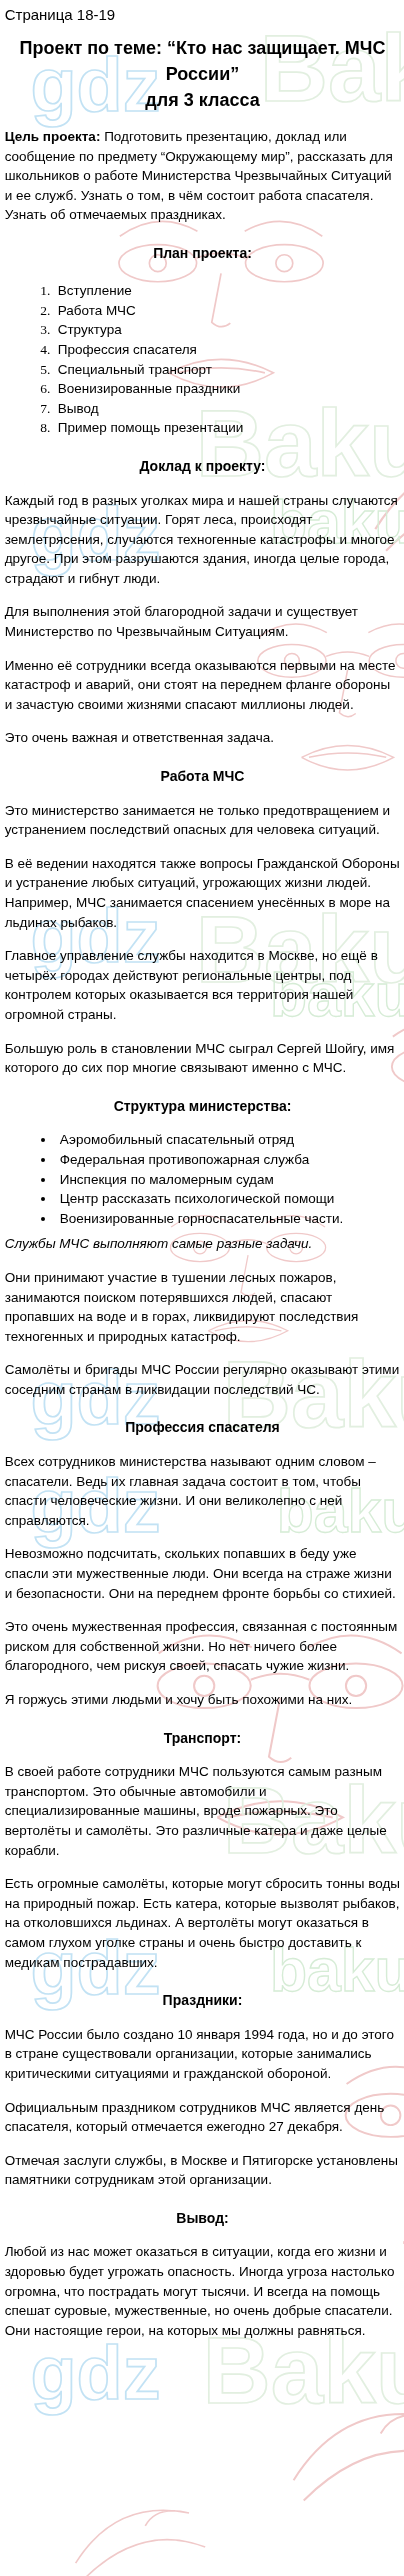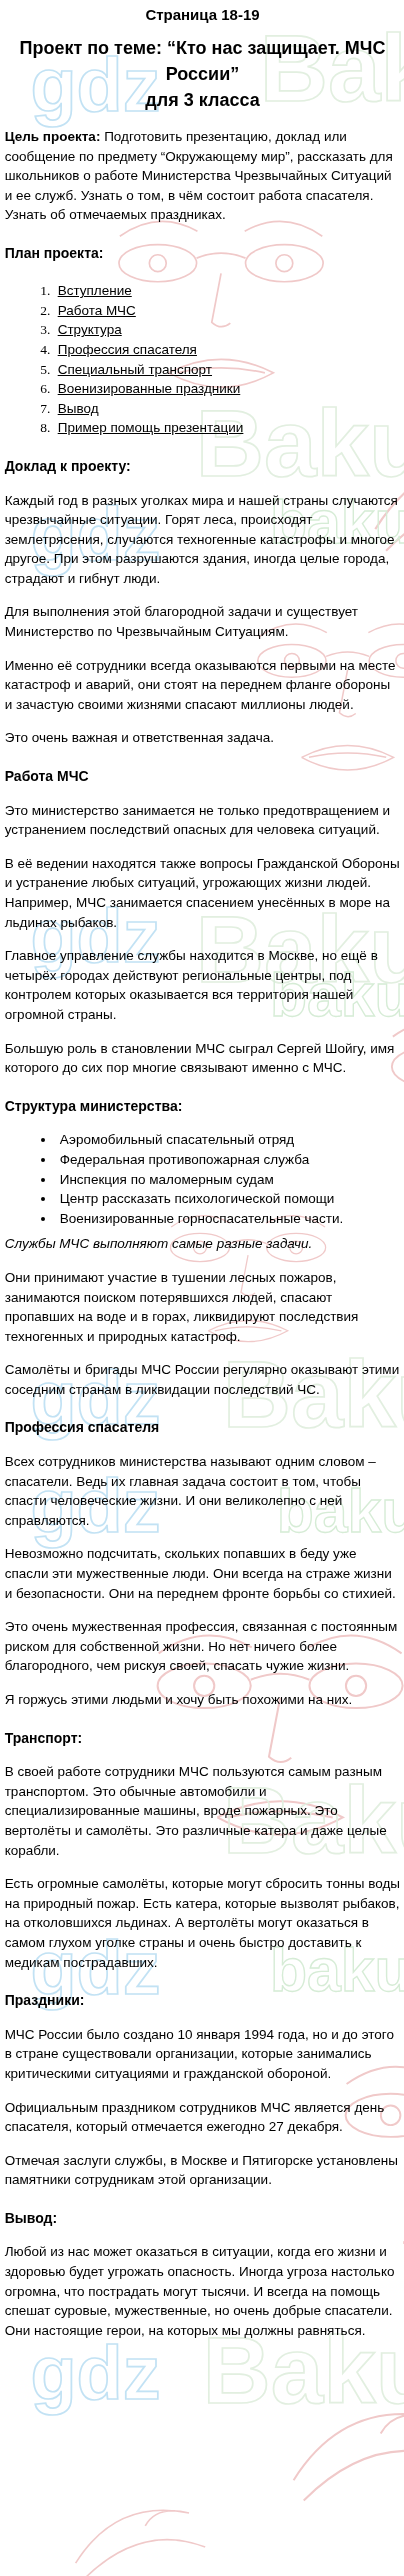--- a/index.html
+++ b/index.html
@@ -18,44 +18,43 @@
     width: 405px; height: 2576px;
     pointer-events: none;
   }
   .content {
     position: relative;
     padding: 4px 4.7px 0 4.7px;
     font-size: 13.5px;
     line-height: 19.6px;
   }
   .h1 {
-    font-weight: bold;
-    text-align: center;
+    font-weight: normal;
     font-size: 15px;
     line-height: 19px;
     margin: 1.3px 0 10.8px 0;
   }
   .h2 {
     font-weight: bold;
     text-align: center;
     font-size: 18px;
     line-height: 26px;
     margin: 0 0 12px 0;
   }
   .sec-h {
     font-weight: bold;
     font-size: 14px;
     margin: 19px 0 14px 0;
+    text-align: center;
   }
   .content p { margin: 14px 0; }
   .content p.tight { margin-top: 6px; font-style: italic; }
   .content ol {
     margin: 17.5px 0 14px 0;
     padding-left: 49px;
-    text-decoration: underline;
   }
   .content ol li::marker { font-family: "Liberation Serif", serif; }
   .content ul {
     margin: 14px 0 0 0;
     padding-left: 51px;
     list-style: disc;
   }
   .content li { padding-left: 4px; }
   svg text {
     font-family: "Liberation Sans", sans-serif;

